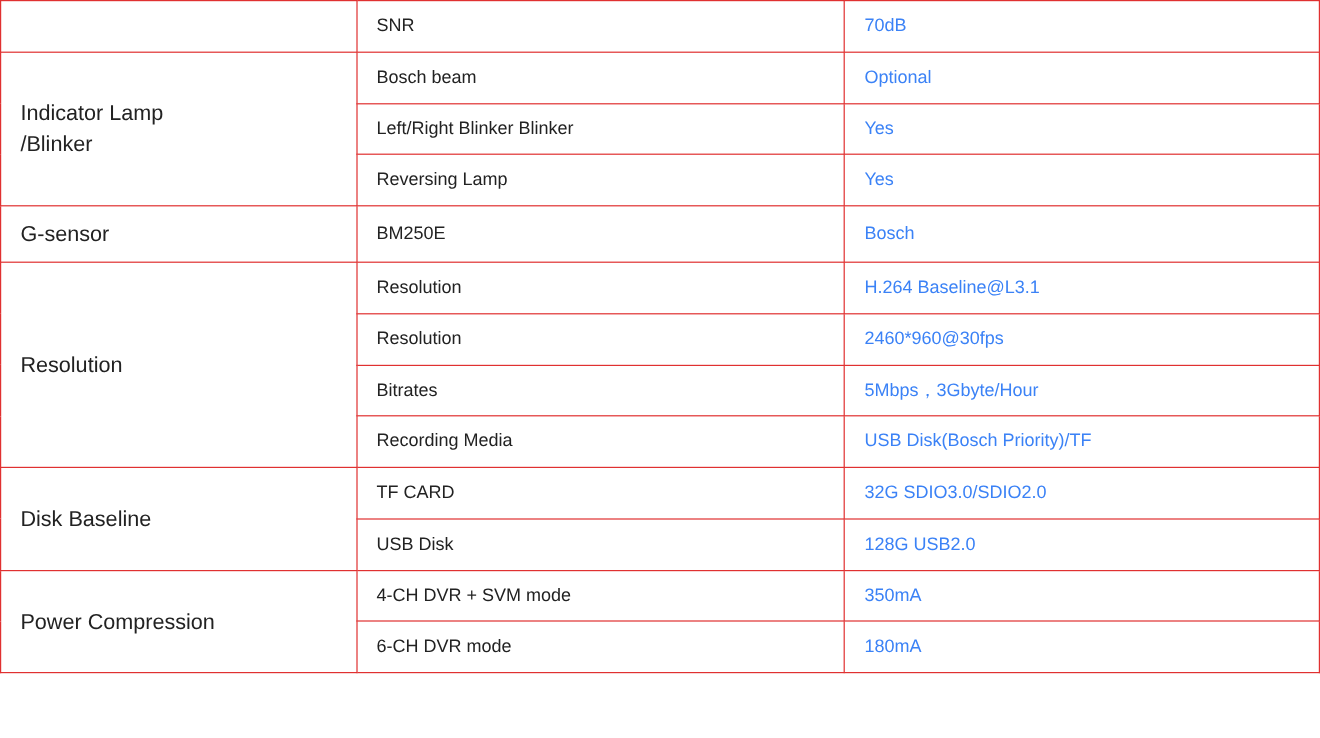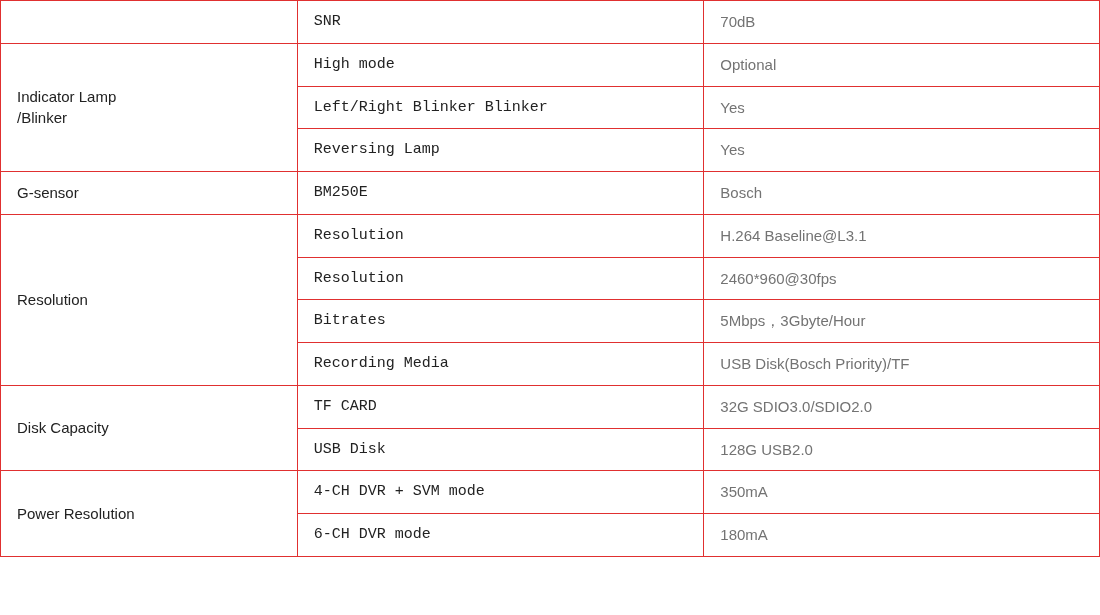--- a/index.html
+++ b/index.html
@@ -35,56 +35,55 @@
     col.col3 { width: 36%; }
 
     td {
       border: 1.5px solid #e03030;
       padding: 10px 16px;
       vertical-align: middle;
       line-height: 1.45;
     }
 
     .category-cell {
-      font-size: 15px;
+      font-size: 18px;
       color: #222;
       font-weight: normal;
       vertical-align: middle;
     }
 
     .feature-cell {
       font-size: 15px;
       color: #222;
-      font-family: Liberation Mono, monospace;
     }
 
     .value-cell {
       font-size: 15px;
-      color: #737373;
+      color: #3b82f6;
     }
   </style>
 </head>
 <body>
 
 <div class="table-wrapper">
   <table>
     <colgroup>
       <col class="col1">
       <col class="col2">
       <col class="col3">
     </colgroup>
     <tbody id="table-body">
     <tr>
           <td rowspan="1" class="category-cell"></td>
           <td class="feature-cell">SNR</td>
           <td class="value-cell">70dB</td>
         </tr>
         <tr>
           <td rowspan="3" class="category-cell">Indicator Lamp<br>/Blinker</td>
-          <td class="feature-cell">High mode</td>
+          <td class="feature-cell">Bosch beam</td>
           <td class="value-cell">Optional</td>
         </tr>
         <tr>
           <td class="feature-cell">Left/Right Blinker Blinker</td>
           <td class="value-cell">Yes</td>
         </tr>
         <tr>
           <td class="feature-cell">Reversing Lamp</td>
           <td class="value-cell">Yes</td>
         </tr>
@@ -104,30 +103,30 @@
         </tr>
         <tr>
           <td class="feature-cell">Bitrates</td>
           <td class="value-cell">5Mbps，3Gbyte/Hour</td>
         </tr>
         <tr>
           <td class="feature-cell">Recording Media</td>
           <td class="value-cell">USB Disk(Bosch Priority)/TF</td>
         </tr>
         <tr>
-          <td rowspan="2" class="category-cell">Disk Capacity</td>
+          <td rowspan="2" class="category-cell">Disk Baseline</td>
           <td class="feature-cell">TF CARD</td>
           <td class="value-cell">32G SDIO3.0/SDIO2.0</td>
         </tr>
         <tr>
           <td class="feature-cell">USB Disk</td>
           <td class="value-cell">128G USB2.0</td>
         </tr>
         <tr>
-          <td rowspan="2" class="category-cell">Power Resolution</td>
+          <td rowspan="2" class="category-cell">Power Compression</td>
           <td class="feature-cell">4-CH DVR + SVM mode</td>
           <td class="value-cell">350mA</td>
         </tr>
         <tr>
           <td class="feature-cell">6-CH DVR mode</td>
           <td class="value-cell">180mA</td>
         </tr>
       </tbody>
   </table>
 </div>

